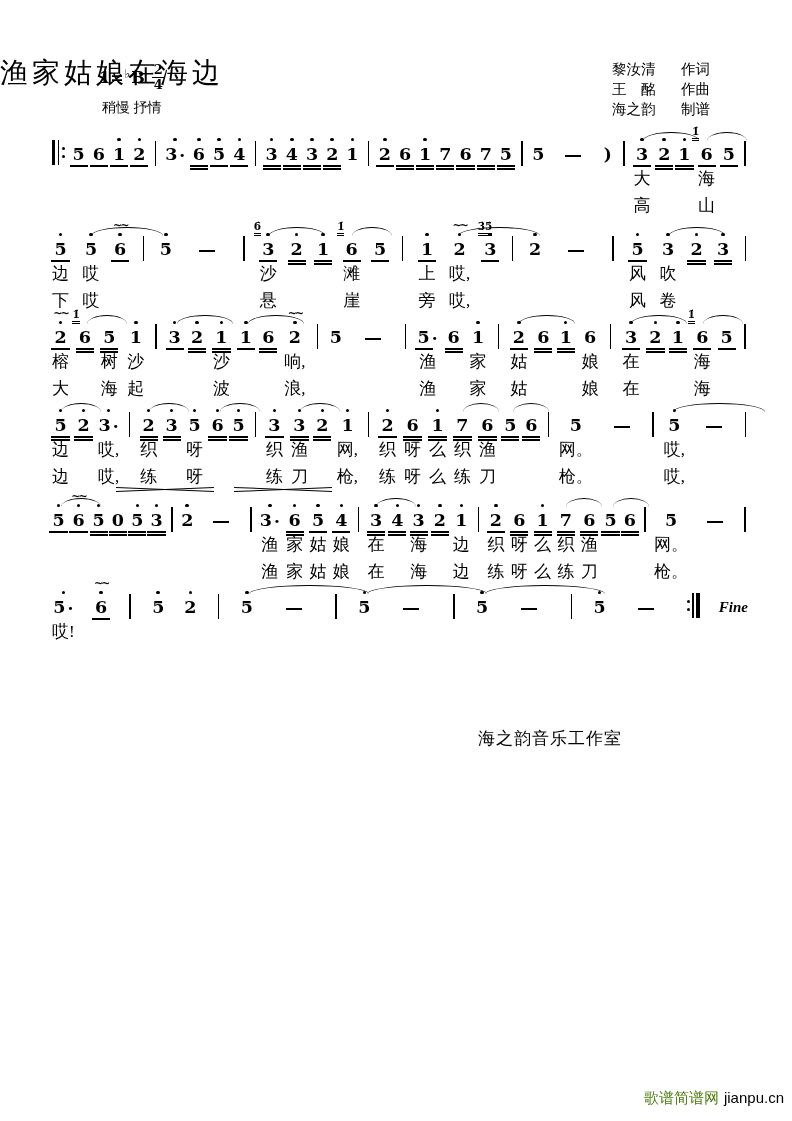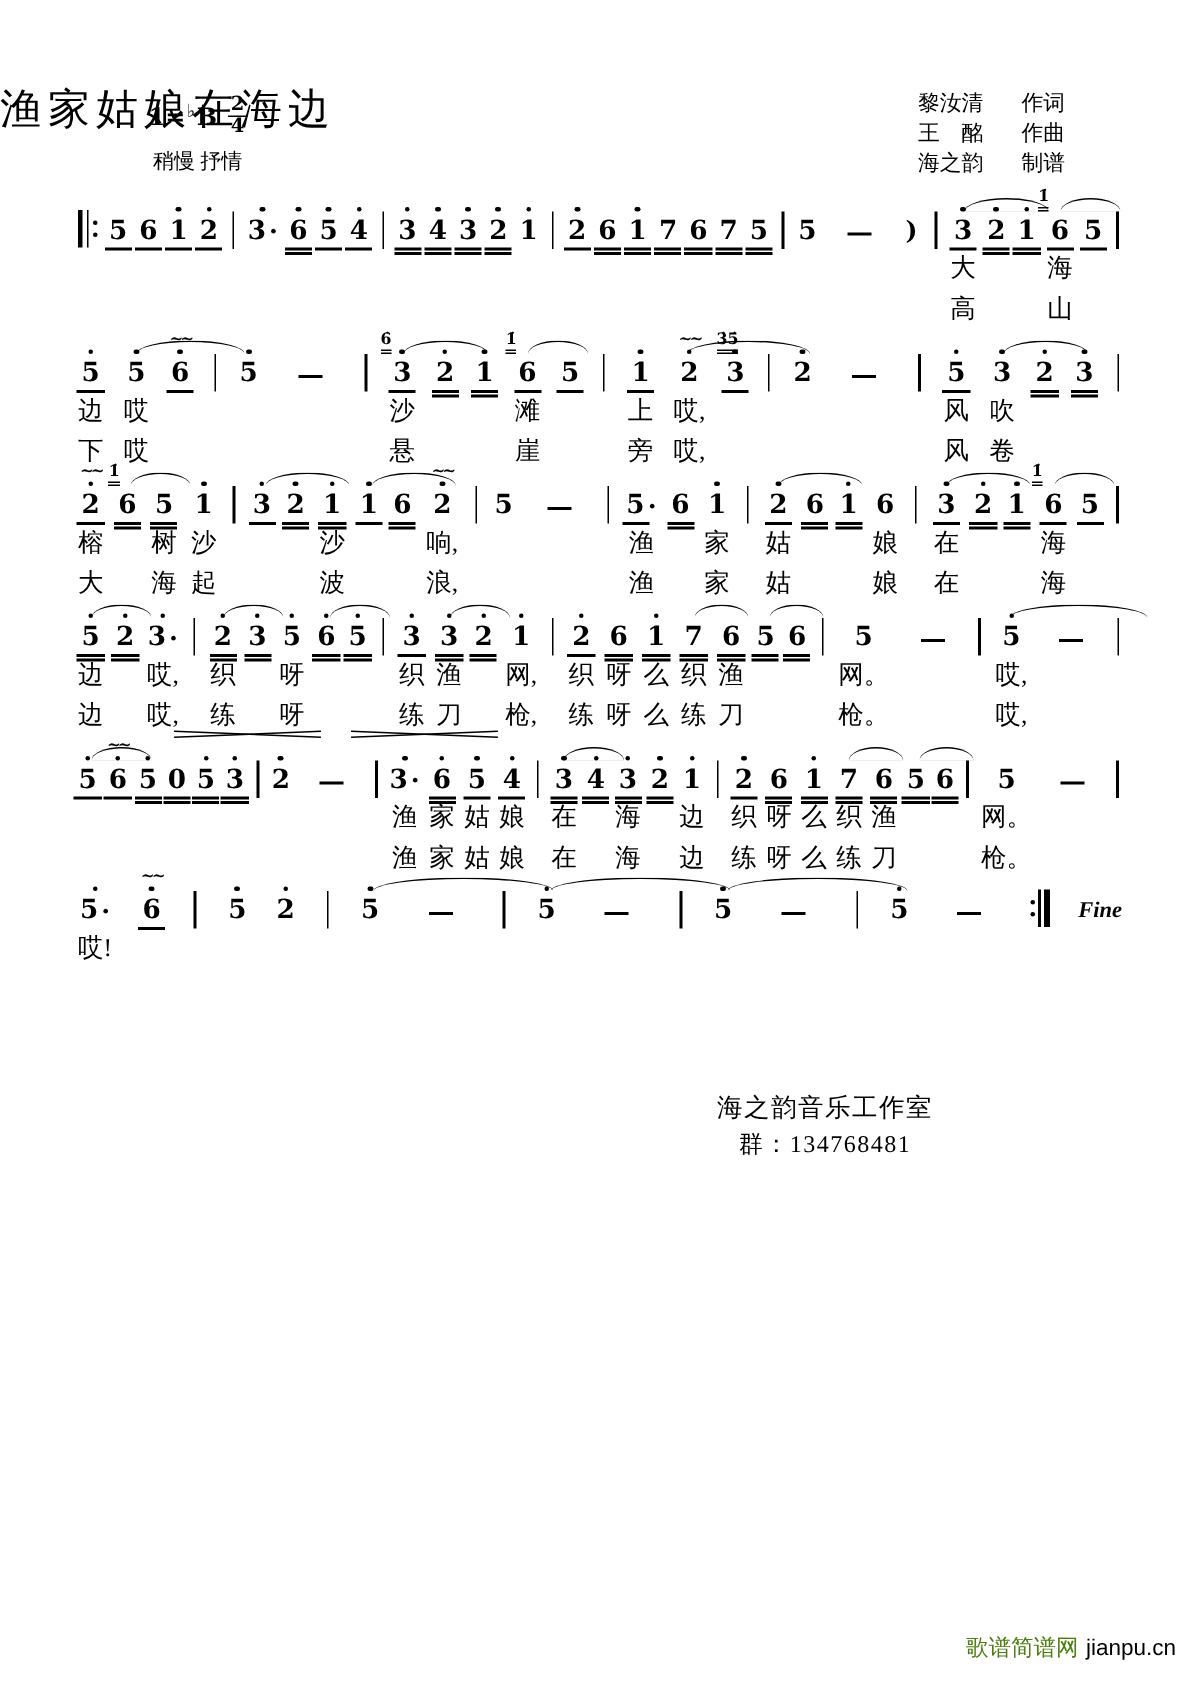--- a/index.html
+++ b/index.html
@@ -1874,20 +1874,19 @@
             <span class="tcell">Fine</span>
           </div>
           <div class="lrow"></div>
           <div class="lrow"></div>
         </div>
       </div>
     </div>
 
   <div class="footer">
     <div class="studio">海之韵音乐工作室</div>
-    <div class="qq">群：134768481</div>
   </div>
 
   <div class="wm">
     <span class="site" style="color: #4d7c0f;">歌谱简谱网</span><span class="url" style="color: #000000;">jianpu.cn</span>
   </div>
 
 </div>
 
 </body></html>

